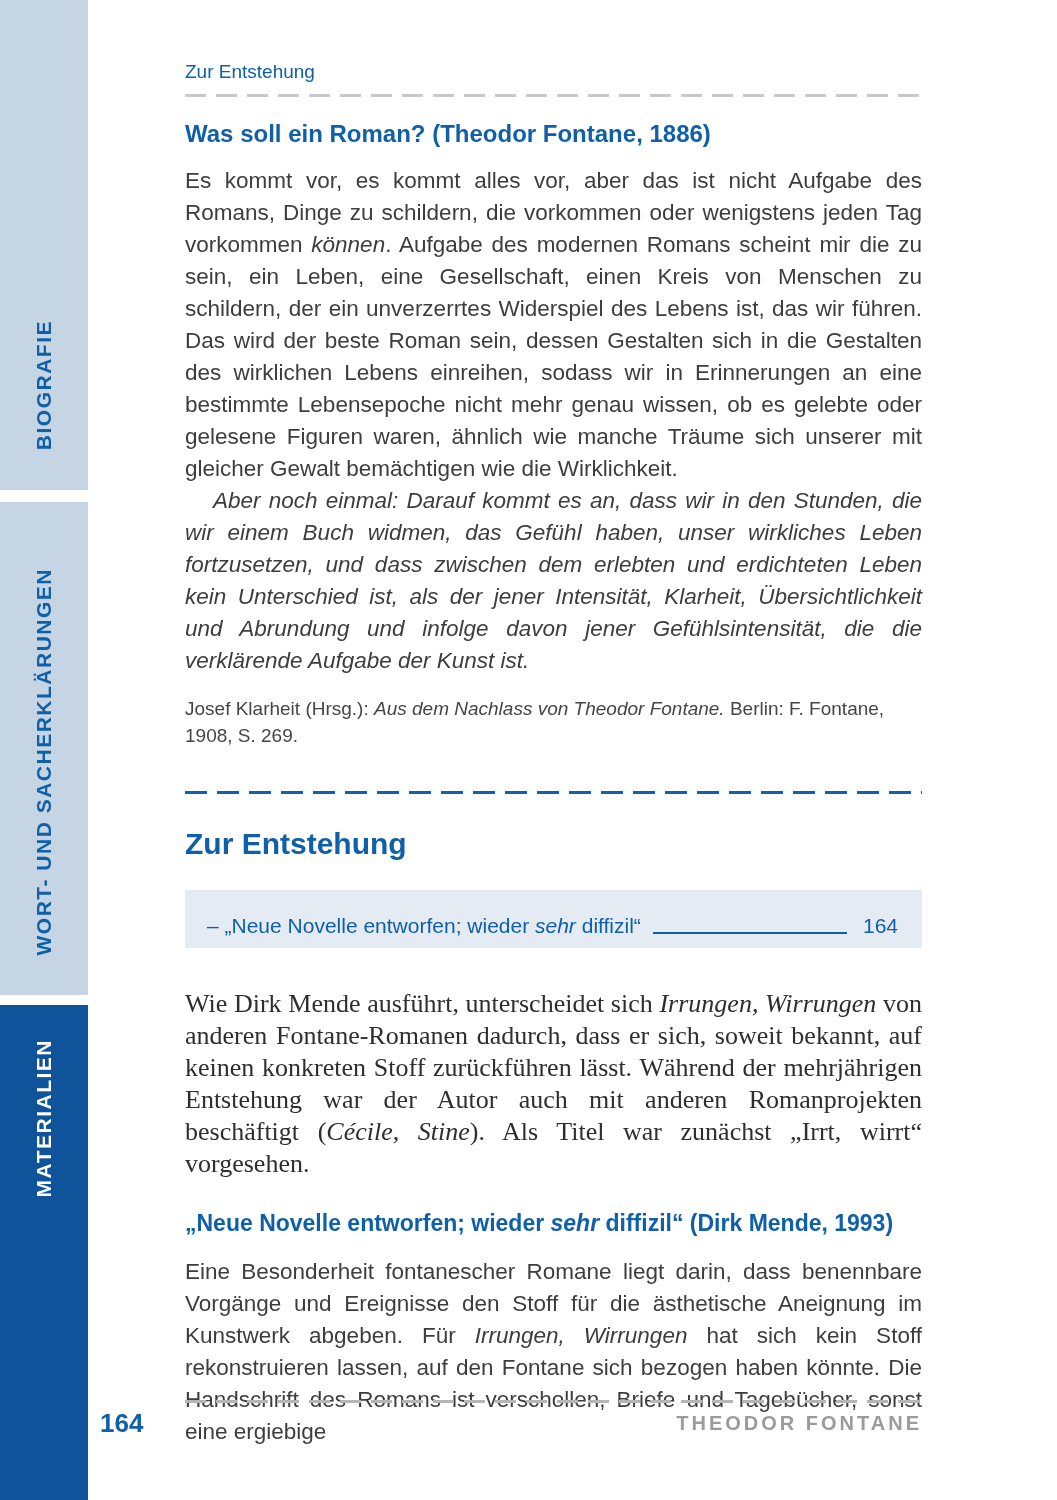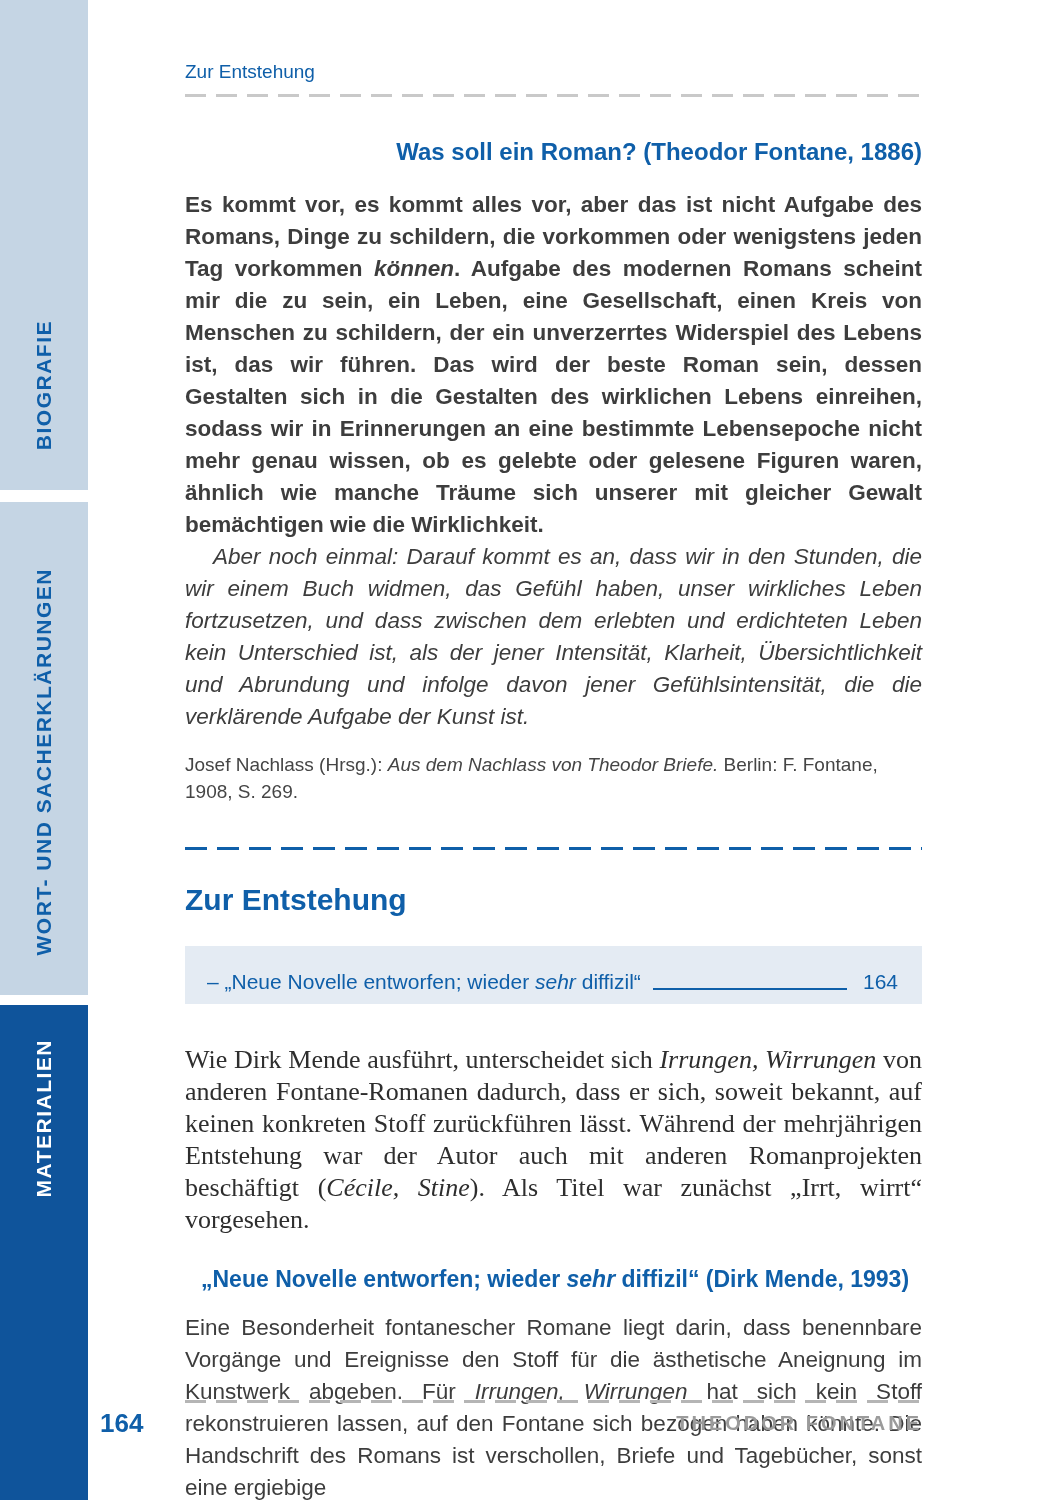--- a/index.html
+++ b/index.html
@@ -54,30 +54,30 @@
   .dashed{
     height:3px;border:0;
     background:repeating-linear-gradient(90deg,var(--dash-gray) 0 21px,transparent 21px 31px);
   }
   .dashed-top{margin-top:10px;}
   .dashed-blue{
     margin-top:42px;height:3px;
     background:repeating-linear-gradient(90deg,var(--brand-blue) 0 22px,transparent 22px 32px);
   }
   .excerpt-title{
-    margin-top:40px;
+    margin-top:22px;
     color:var(--brand-blue);
-    font-size:24px;font-weight:bold;line-height:30px;text-align:right;
+    font-size:24px;font-weight:bold;line-height:30px;
   }
   .body-p{
     font-size:22.5px;line-height:32px;
     text-align:justify;
     color:var(--body-text);
   }
-  .excerpt-p1{margin-top:22px;font-weight:bold;}
+  .excerpt-p1{margin-top:16px;}
   .excerpt-p2{text-indent:28px;font-style:italic;}
   .citation{
     margin-top:18px;
     font-size:19px;line-height:27px;
     color:#454545;
   }
   .section-title{
     margin-top:32px;
     color:var(--brand-blue);
     font-size:30px;font-weight:bold;line-height:36px;
@@ -106,21 +106,21 @@
   .serif-p{
     margin-top:40px;
     font-family:"Liberation Serif",serif;
     font-size:26px;line-height:32px;
     text-align:justify;
     color:#2e2e2e;
   }
   .sub-title{
     margin-top:28px;
     color:var(--brand-blue);
-    font-size:23px;font-weight:bold;line-height:30px;margin-left:16px;
+    font-size:23px;font-weight:bold;line-height:30px;
   }
   .sub-p{margin-top:18px;}
   
   .footer{
     position:absolute;
     left:100px;right:135px;top:1400px;
   }
   .footer-divider{
     height:3px;margin-left:85px;
     background:repeating-linear-gradient(90deg,#b5b5b5 0 21px,transparent 21px 31px);
@@ -158,21 +158,21 @@
 
     <div class="running-header">Zur Entstehung</div>
     <div class="dashed dashed-top"></div>
 
     <div class="excerpt-title">Was soll ein Roman? (Theodor Fontane, 1886)</div>
 
     <p class="body-p excerpt-p1"><span>Es kommt vor, es kommt alles vor, aber das ist nicht Aufgabe des Romans, Dinge zu schildern, die vorkommen oder wenigstens jeden Tag vorkommen </span><i>können</i><span>. Aufgabe des modernen Romans scheint mir die zu sein, ein Leben, eine Gesellschaft, einen Kreis von Menschen zu schildern, der ein unverzerrtes Widerspiel des Lebens ist, das wir führen. Das wird der beste Roman sein, dessen Gestalten sich in die Gestalten des wirklichen Lebens einreihen, sodass wir in Erinnerungen an eine bestimmte Lebensepoche nicht mehr genau wissen, ob es gelebte oder gelesene Figuren waren, ähnlich wie manche Träume sich unserer mit gleicher Gewalt bemächtigen wie die Wirklichkeit.</span></p>
 
     <p class="body-p excerpt-p2">Aber noch einmal: Darauf kommt es an, dass wir in den Stunden, die wir einem Buch widmen, das Gefühl haben, unser wirkliches Leben fortzusetzen, und dass zwischen dem erlebten und erdichteten Leben kein Unterschied ist, als der jener Intensität, Klarheit, Übersichtlichkeit und Abrundung und infolge davon jener Gefühlsintensität, die die verklärende Aufgabe der Kunst ist.</p>
 
-    <p class="citation"><span>Josef Nachlass (Hrsg.): </span><i>Aus dem Nachlass von Theodor Briefe.</i><span> Berlin: F. Fontane, 1908, S. 269.</span></p>
+    <p class="citation"><span>Josef Klarheit (Hrsg.): </span><i>Aus dem Nachlass von Theodor Fontane.</i><span> Berlin: F. Fontane, 1908, S. 269.</span></p>
 
     <div class="dashed-blue"></div>
 
     <div class="section-title">Zur Entstehung</div>
 
     <div class="toc-box">
       <span class="toc-entry"><span>– „Neue Novelle entworfen; wieder </span><i>sehr</i><span> diffizil“</span></span>
       <span class="toc-leader"></span>
       <span class="toc-page">164</span>
     </div>

